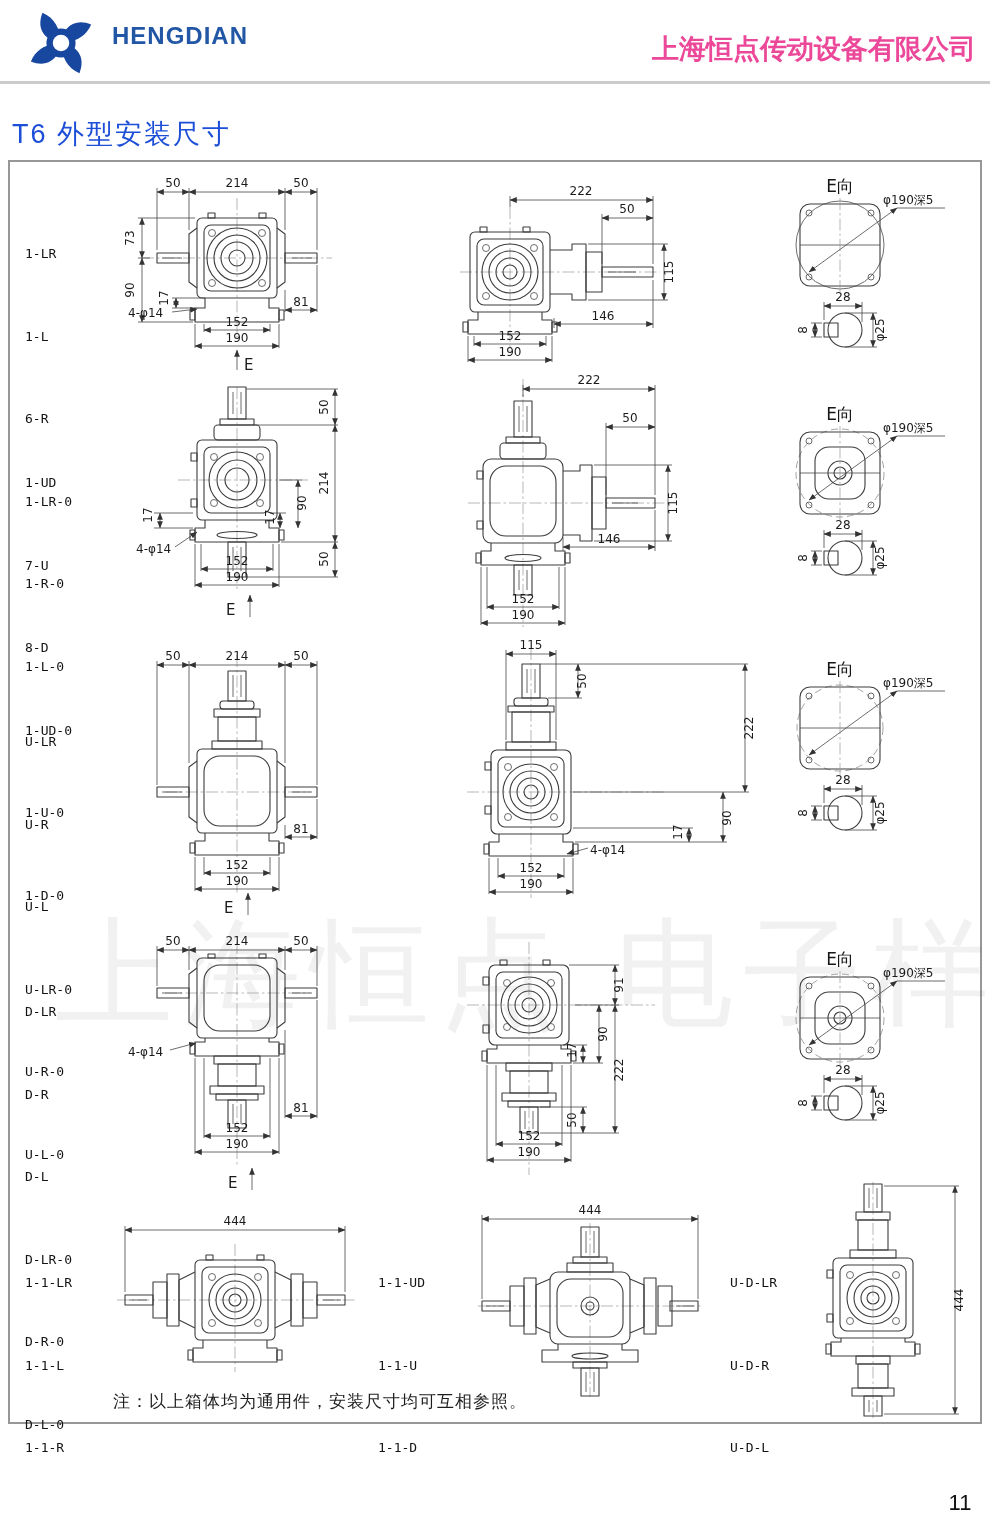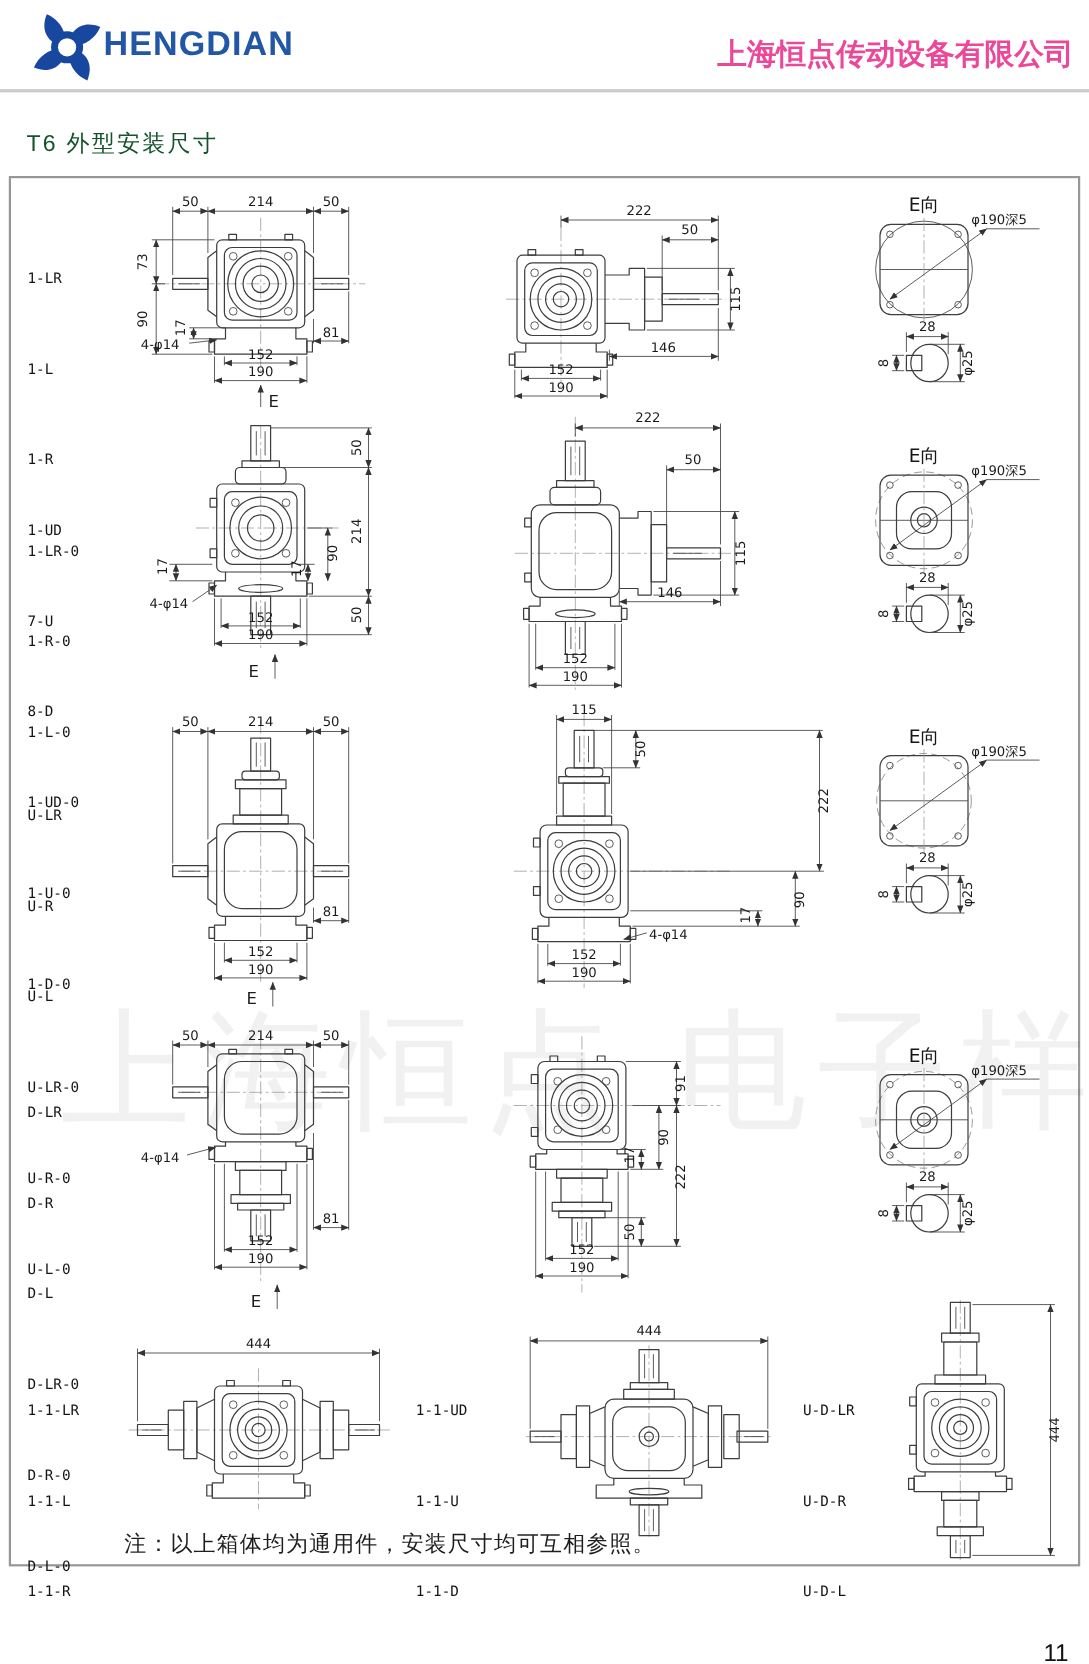--- a/index.html
+++ b/index.html
@@ -1,41 +1,41 @@
 <!DOCTYPE html>
 <html><head>
 <meta charset="utf-8">
 <style>
   html,body{margin:0;padding:0}
   body{width:990px;height:1513px;position:relative;background:#ffffff;
        font-family:"Liberation Sans",sans-serif;overflow:hidden}
   .abs{position:absolute}
   
-  .brand{left:94px;top:22px;font-size:31px;font-weight:600;color:#2257a6;letter-spacing:1px}
+  .brand{left:112px;top:22px;font-size:24px;font-weight:600;color:#2257a6;letter-spacing:1px}
   .company{right:14px;top:31px;font-size:27px;font-weight:700;color:#ec4899;
            font-family:"DejaVu Serif","Liberation Serif",serif}
   .rule{left:0;top:81px;width:990px;height:3px;background:#cbcbcb}
-  .pagetitle{left:24px;top:116px;font-size:21px;color:#14532d;letter-spacing:2px}
+  .pagetitle{left:12px;top:116px;font-size:27px;color:#1d4ed8;letter-spacing:2px}
   .sheet{left:8px;top:160px;width:970px;height:1260px;border:2px solid #979797;background:#fff;z-index:0}
   .watermark{left:55px;top:895px;width:930px;font-size:118px;color:rgba(60,60,60,0.07);
              font-family:"DejaVu Serif",serif;white-space:nowrap;z-index:1;letter-spacing:10px}
   .watermark span{margin-right:48px}
   
   .models{position:absolute;z-index:2;font-family:"DejaVu Sans Mono","Liberation Mono",monospace;
           font-size:13px;color:#141414;line-height:27.5px;white-space:pre}
   
   svg.draw{position:absolute;overflow:visible;z-index:2}
   svg .o{stroke:#3d3d3d;fill:none;stroke-width:1.1;stroke-linejoin:round}
   svg .d{stroke:#474747;fill:none;stroke-width:0.8}
   svg .c{stroke:#9a9a9a;fill:none;stroke-width:0.7;stroke-dasharray:12 3 2.5 3}
   svg .cd{stroke:#8b8b8b;fill:none;stroke-width:0.8;stroke-dasharray:7 4}
   svg text{font-family:"DejaVu Sans",sans-serif;font-size:12px;fill:#1b1b1b}
   svg text.big{font-size:15px}
   svg text.ev{font-size:17px;fill:#161616}
-  .note{left:113px;top:1390px;font-size:20px;color:#1d1d1d;letter-spacing:1px;z-index:2}
+  .note{left:113px;top:1390px;font-size:17px;color:#1d1d1d;letter-spacing:1px;z-index:2}
   .pagenum{left:938px;top:1490px;width:44px;text-align:center;font-size:22px;color:#111;z-index:2}
 </style>
 </head>
 <body>
 
 <svg width="0" height="0" style="position:absolute">
   <defs>
     <marker id="ar" viewBox="0 0 10 10" refX="9.5" refY="5" markerWidth="9" markerHeight="9" orient="auto-start-reverse">
       <path d="M0,1 L10,5 L0,9 z" fill="#333"></path>
     </marker>
@@ -56,21 +56,21 @@
 <div class="abs company">上海恒点传动设备有限公司</div>
 <div class="abs rule"></div>
 <div class="abs pagetitle">T6 外型安装尺寸</div>
 
 <div class="abs sheet"></div>
 <div class="abs watermark"><span>上海恒点</span><span>电子样本</span></div>
 
 <div class="models" style="left:25px;top:185px">
   <div>1-LR</div>
   <div>1-L</div>
-  <div>1-R</div>
+  <div>6-R</div>
   <div>1-LR-0</div>
   <div>1-R-0</div>
   <div>1-L-0</div>
 </div>
 
 <svg class="draw" style="left:120px;top:170px" width="350" height="205">
   <line class="c" x1="22" y1="88" x2="212" y2="88"></line>
     <line class="c" x1="117" y1="28" x2="117" y2="168"></line>
   <rect class="o" x="77" y="48" width="80" height="80" rx="5"></rect>
   <rect class="o" x="84" y="55" width="66" height="66" rx="7"></rect>

